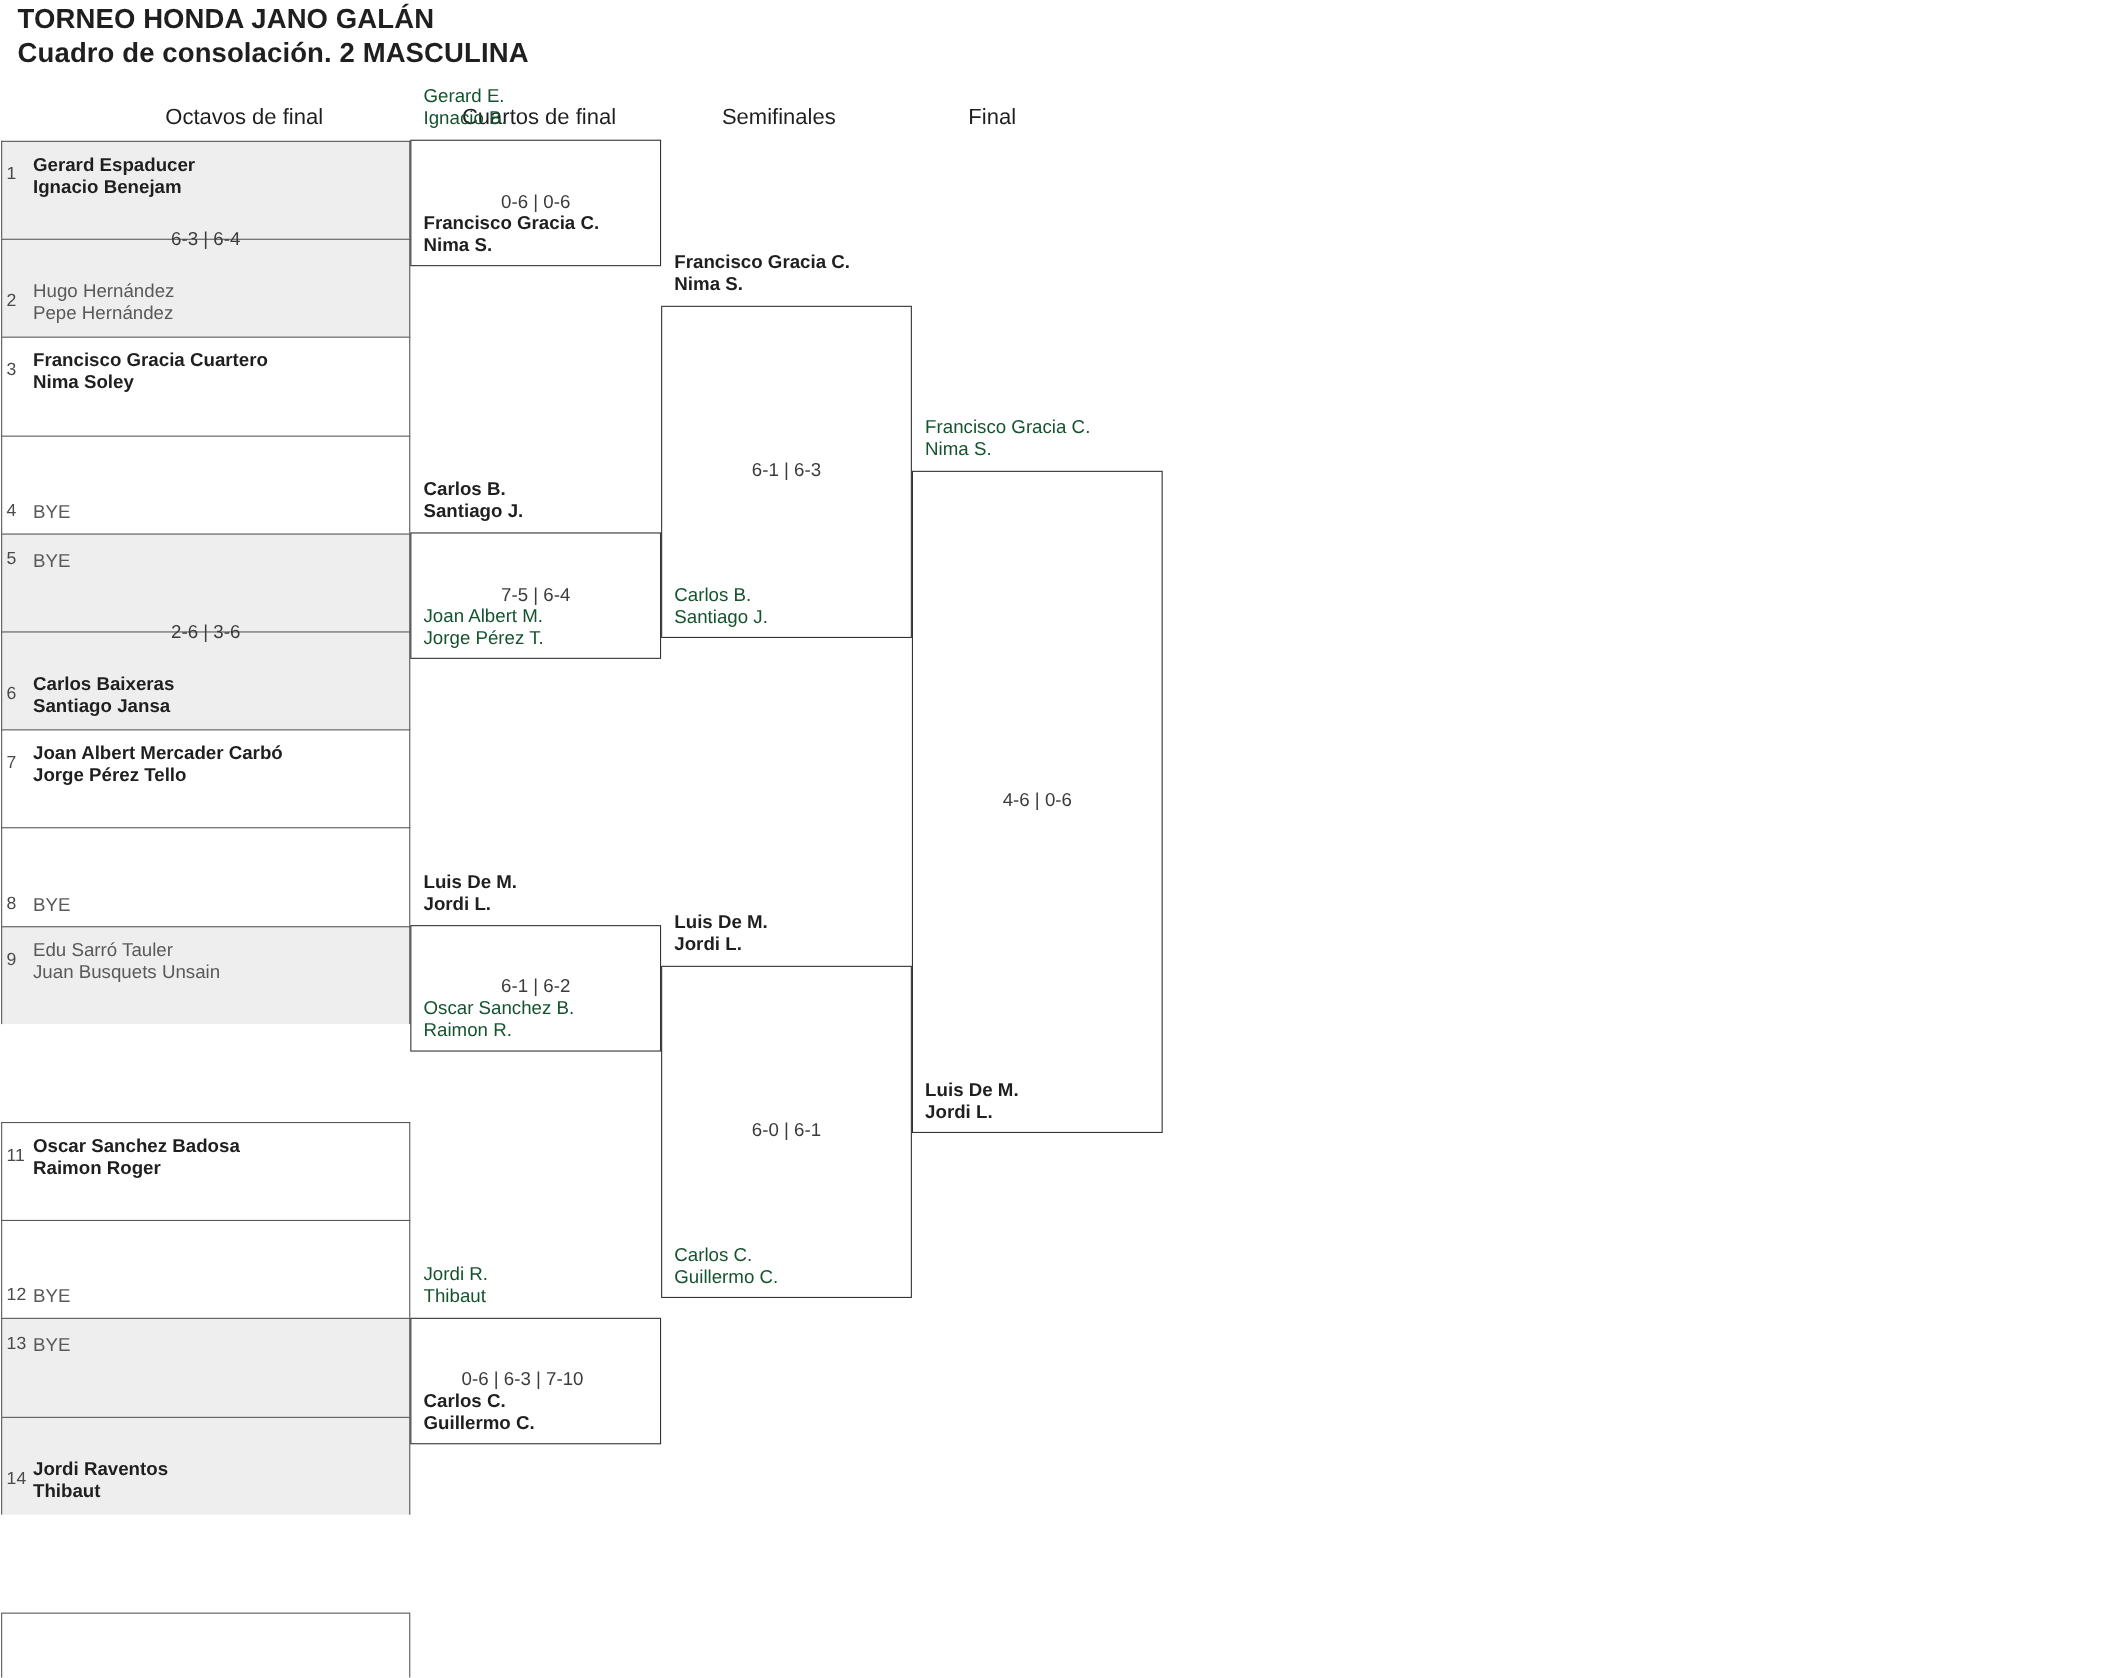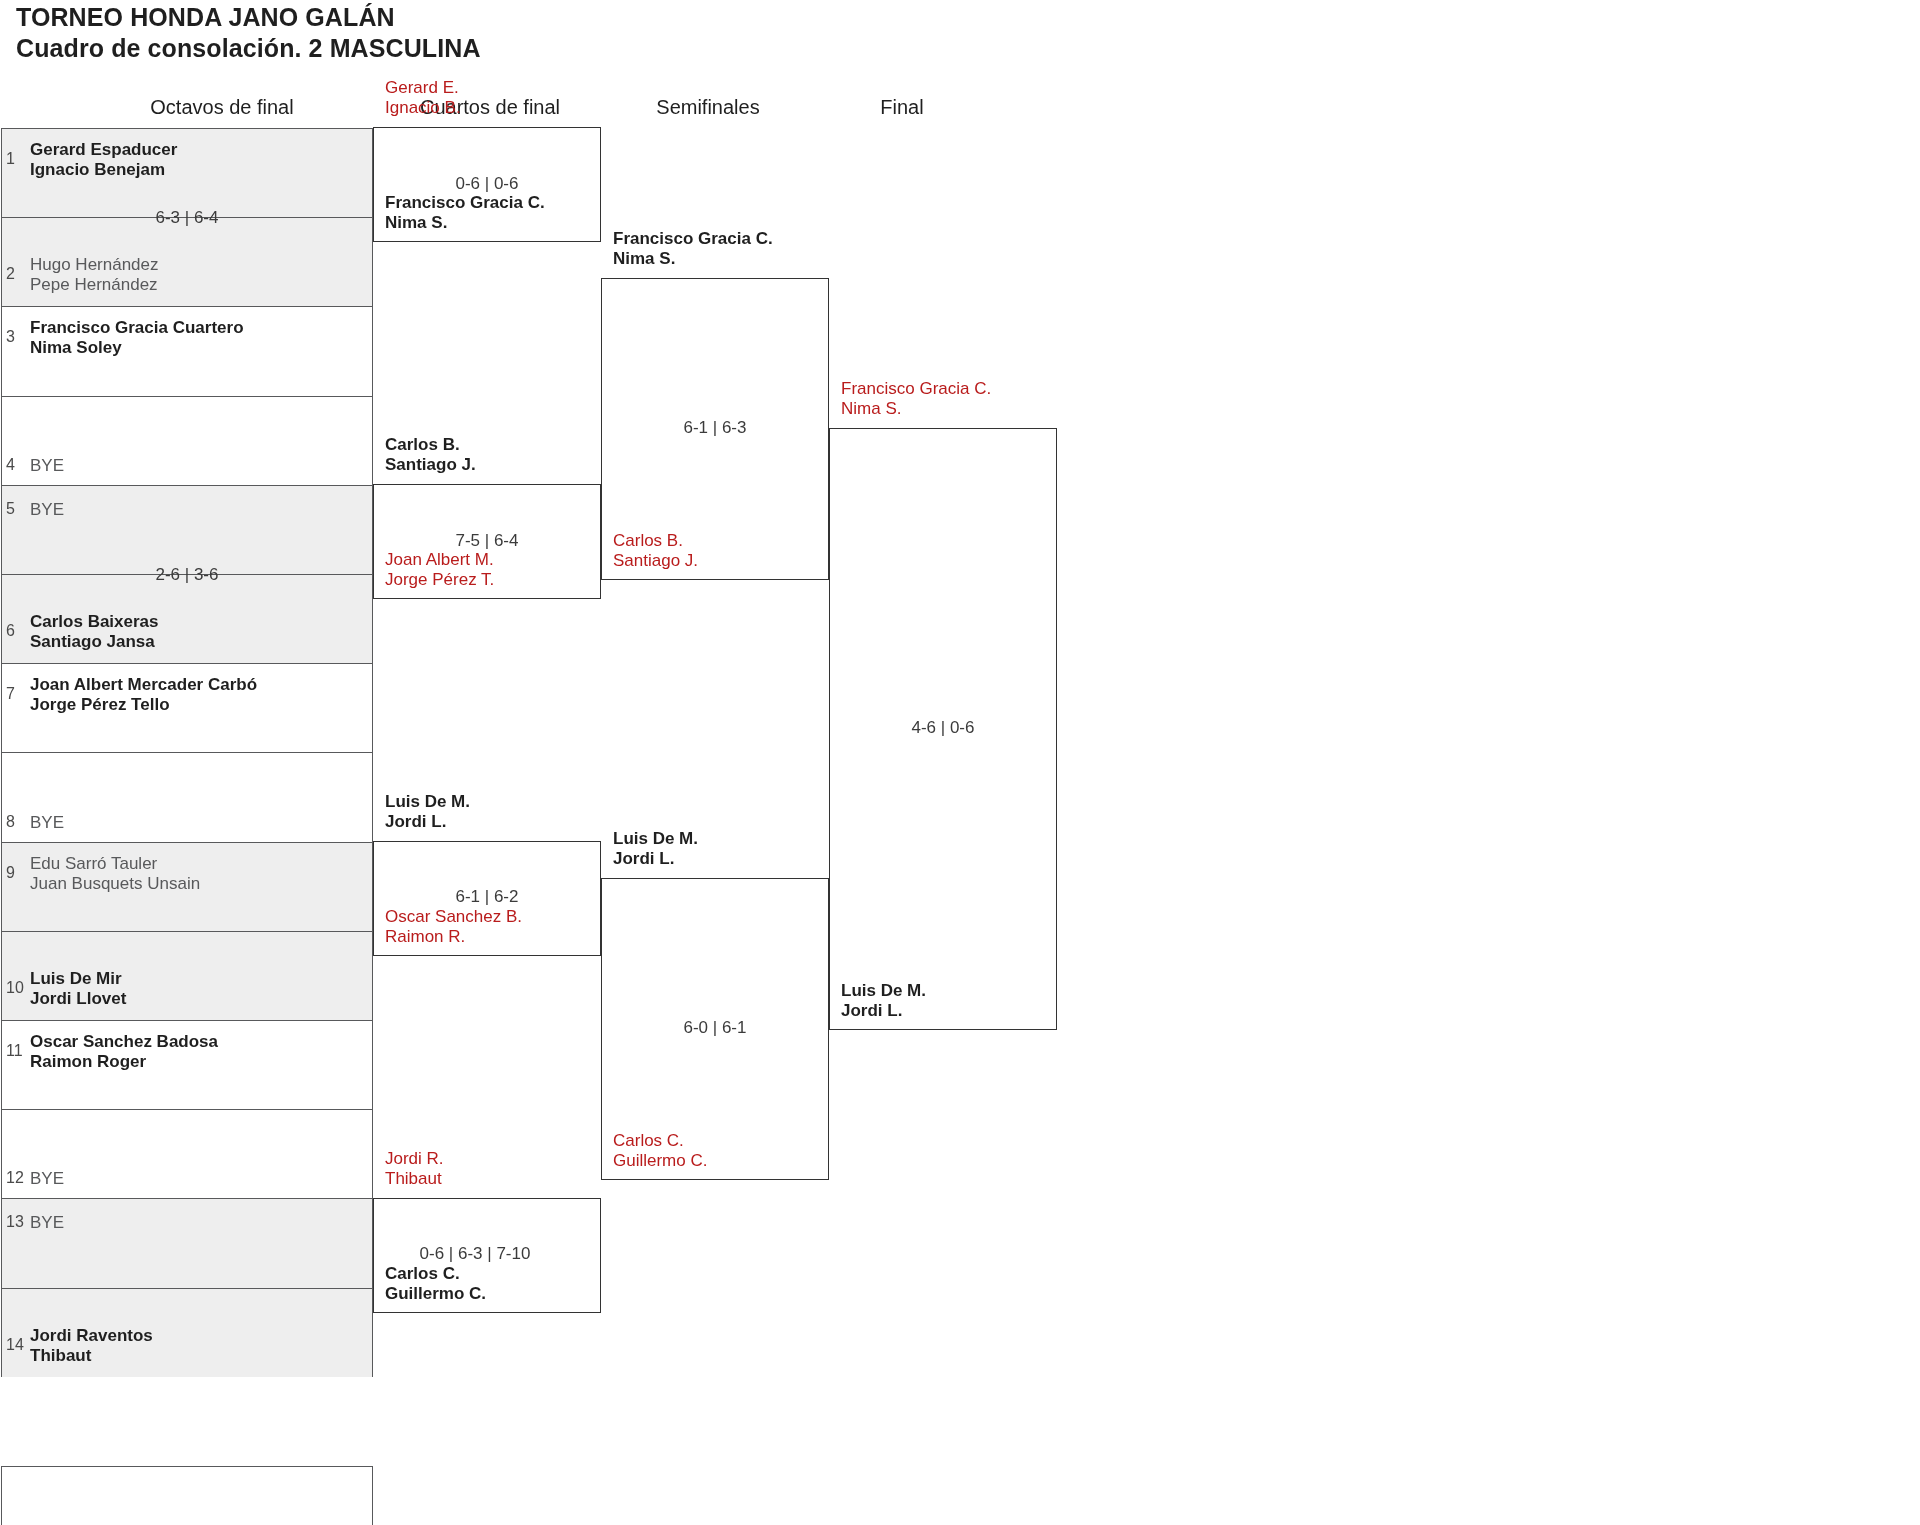--- a/index.html
+++ b/index.html
@@ -124,21 +124,21 @@
     white-space: nowrap;
   }
 
   .team {
     position: absolute;
     font-size: 17px;
     line-height: 20px;
     white-space: nowrap;
   }
   .team.win  { font-weight: bold; color: #1f1f1f; }
-  .team.lose { font-weight: normal; color: #b91c1c; }
+  .team.lose { font-weight: normal; color: #14532d; }
 </style>
 </head>
 <body>
 
 <div id="header">
   <div id="title-block">
     <div class="title-line">TORNEO HONDA JANO GALÁN</div>
     <div class="title-line">Cuadro de consolación. 2 MASCULINA</div>
   </div>
 
@@ -203,27 +203,20 @@
         <div>BYE</div>
       </div>
     </div>
     <div class="seed-cell shaded" style="left:1px;top:841.6px;width:372px;height:89.2px;">
       <div class="seed-num" style="left:4px;top:21px;">9</div>
       <div class="seed-name lose" style="left:28px;top:11px;">
         <div>Edu Sarró Tauler</div>
         <div>Juan Busquets Unsain</div>
       </div>
     </div>
-    <div class="seed-cell shaded" style="left:1px;top:930.8000000000001px;width:372px;height:89.2px;">
-      <div class="seed-num" style="left:4px;top:47.2px;">10</div>
-      <div class="seed-name win" style="left:28px;top:37.2px;">
-        <div>Luis De Mir</div>
-        <div>Jordi Llovet</div>
-      </div>
-    </div>
     <div class="seed-cell" style="left:1px;top:1020px;width:372px;height:89.2px;">
       <div class="seed-num" style="left:4px;top:21px;">11</div>
       <div class="seed-name win" style="left:28px;top:11px;">
         <div>Oscar Sanchez Badosa</div>
         <div>Raimon Roger</div>
       </div>
     </div>
     <div class="seed-cell" style="left:1px;top:1109.2px;width:372px;height:89.2px;">
       <div class="seed-num" style="left:4px;top:59.2px;">12</div>
       <div class="seed-name bye" style="left:28px;top:59.2px;">

